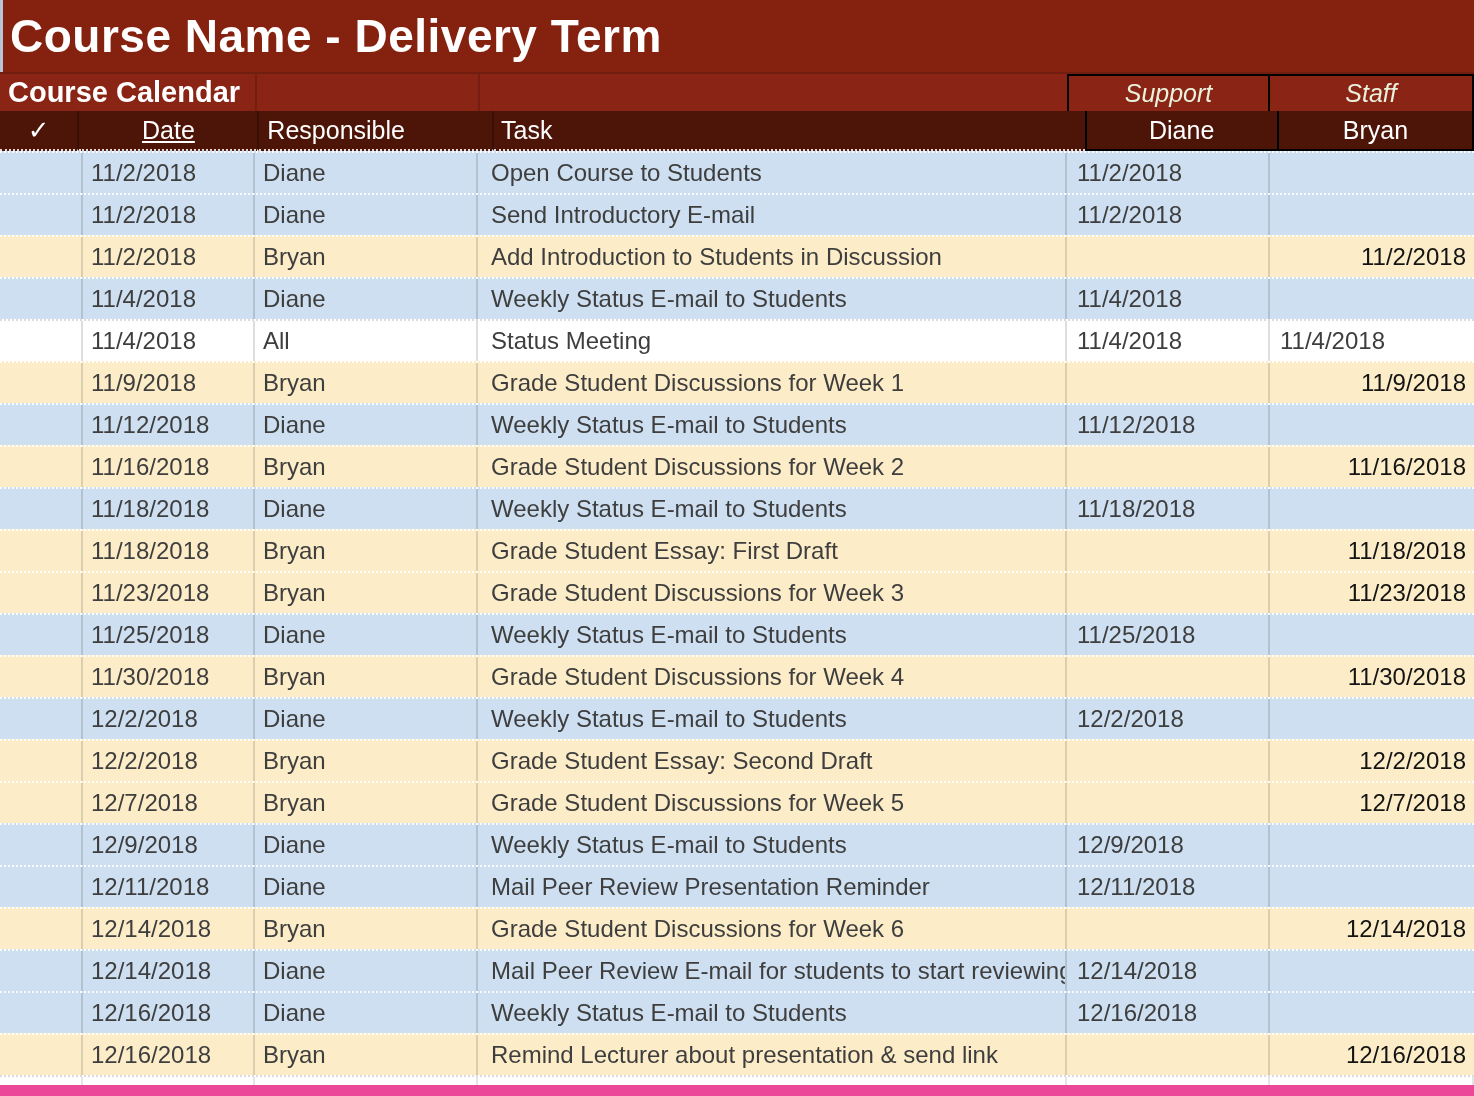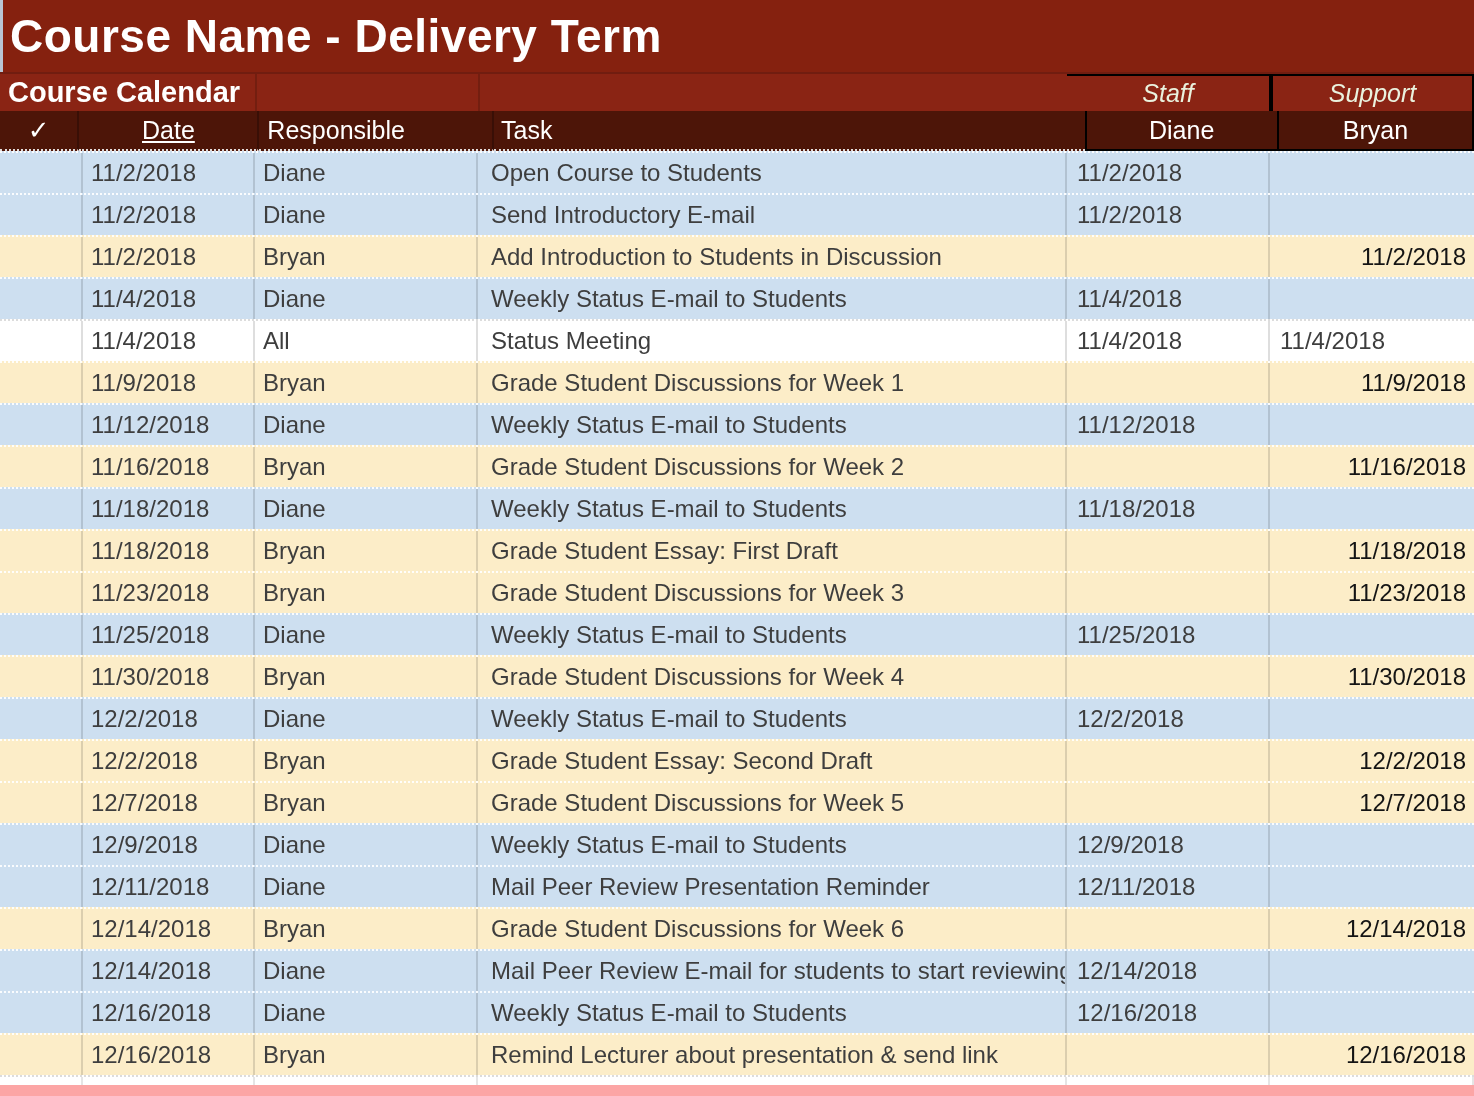--- a/index.html
+++ b/index.html
@@ -1,21 +1,21 @@
 <!DOCTYPE html>
 <html style="--title-bar: #85210F; --subheader-bar: #8A2414; --header-row: #4D1508; --row-blue: #CDDFF0; --row-cream: #FCEDC8; --row-white: #FFFFFF; --text-dark: #3E3E3E; --text-black: #141414; --header-text: #FFFFFF; --group-header-text: #EAF2DE;"><head>
 <meta charset="utf-8">
 <style>
   html,body{margin:0;padding:0;}
   body{
     width:1474px;height:1096px;overflow:hidden;
     font-family:"Liberation Sans", sans-serif;
     background:#ffffff;
   }
-  .sheet{position:relative;width:1474px;height:1096px;background:#fca5a5;}
+  .sheet{position:relative;width:1474px;height:1096px;background:#ec4899;}
 
   
   .title-bar{
     height:72px;background:var(--title-bar,#85210F);
     display:flex;align-items:center;padding-left:10px;box-sizing:border-box;
     position:relative;
   }
   .edge-strip{position:absolute;left:0;top:0;width:3px;height:72px;background:#B9C6D5;}
   .title-text{color:#fff;font-size:46px;font-weight:bold;letter-spacing:.5px;}
 
@@ -94,22 +94,22 @@
     <div class="edge-strip"></div>
     <div class="title-text">Course Name - Delivery Term</div>
   </div>
 
   <div class="subheader">
     <div class="sub-left">
       <div class="sub-title">Course Calendar</div>
       <div class="sub-divider d1"></div>
       <div class="sub-divider d2"></div>
     </div>
+    <div class="group-box support">Support</div>
     <div class="group-box staff">Staff</div>
-    <div class="group-box support">Support</div>
   </div>
 
   <div class="header-row">
     <div class="hcell c-check">✓</div>
     <div class="hcell c-date">Date</div>
     <div class="hcell c-resp">Responsible</div>
     <div class="hcell c-task">Task</div>
     <div class="hcell c-diane">Diane</div>
     <div class="hcell c-bryan">Bryan</div>
   </div>

